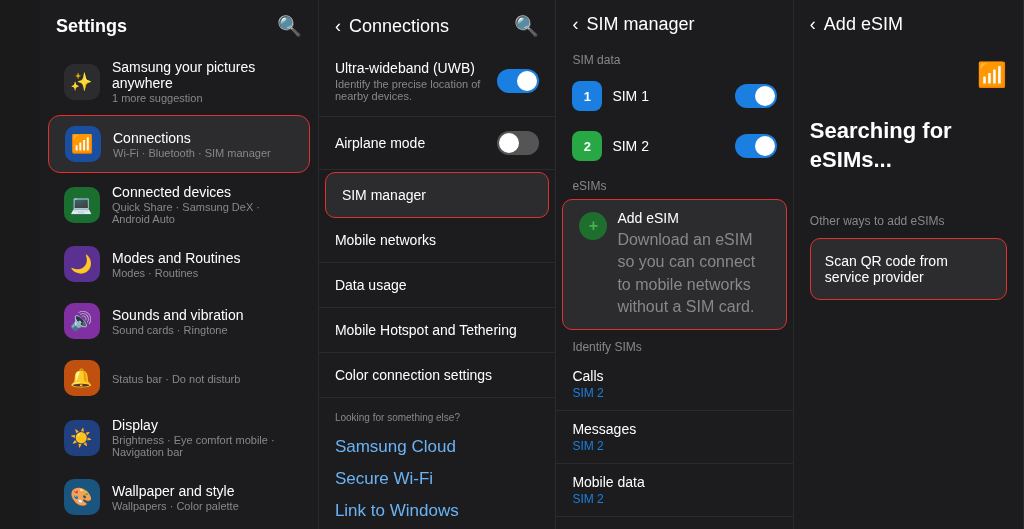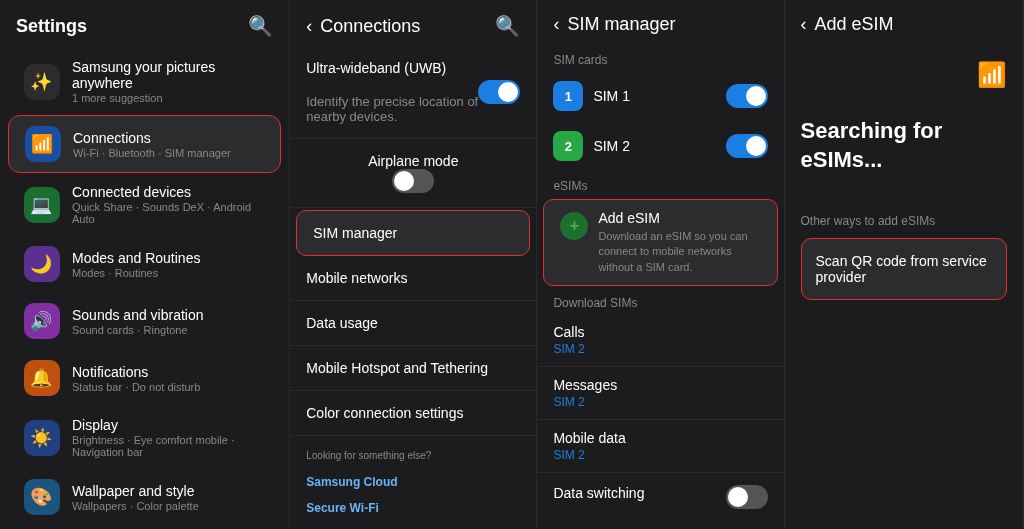--- a/index.html
+++ b/index.html
@@ -55,20 +55,21 @@
       flex: 1;
       overflow-y: auto;
       padding: 0 0 8px;
     }
 
     .panel-content::-webkit-scrollbar { width: 0; }
 
     
     .panel-1 {
       width: 303px;
+      margin-left: 40px;
     }
 
     .settings-item {
       display: flex;
       align-items: center;
       padding: 10px 16px;
       cursor: pointer;
       border-radius: 12px;
       margin: 1px 8px;
     }
@@ -122,23 +123,23 @@
       margin: 2px 6px;
     }
 
     .conn-item-text {
       font-size: 14px;
       color: #ffffff;
       font-weight: 400;
     }
 
     .conn-item-sub {
-      font-size: 13px;
+      font-size: 11px;
       color: #888;
-      margin-top: 18px;
+      margin-top: 2px;
     }
 
     .toggle {
       width: 42px;
       height: 24px;
       border-radius: 12px;
       position: relative;
       flex-shrink: 0;
     }
     .toggle.on { background: #1a7fe0; }
@@ -159,25 +160,24 @@
       padding: 12px 16px 4px;
     }
 
     .looking-title {
       font-size: 10px;
       color: #888;
       margin-bottom: 8px;
     }
 
     .looking-item {
-      font-size: 12px;
+      font-size: 17px;
       color: #6ab3f5;
       padding: 6px 0;
       cursor: pointer;
-      font-weight: bold;
     }
 
     
     .panel-3 {
       width: 258px;
     }
 
     .sim-section-title {
       font-size: 12px;
       color: #888;
@@ -241,21 +241,21 @@
       margin-top: 2px;
     }
 
     .add-esim-text .title {
       font-size: 14px;
       color: #fff;
       font-weight: 500;
     }
 
     .add-esim-text .desc {
-      font-size: 11px;
+      font-size: 16px;
       color: #888;
       margin-top: 3px;
       line-height: 1.4;
     }
 
     .preferred-item {
       padding: 10px 16px;
       border-bottom: 1px solid #2a2a2a;
     }
 
@@ -366,41 +366,40 @@
         <div class="settings-icon" style="background: rgb(26, 79, 160);">📶</div>
         <div class="settings-text">
           <div class="settings-label">Connections</div>
           <div class="settings-sublabel">Wi-Fi · Bluetooth · SIM manager</div>
         </div>
       </div>
       <div class="settings-item">
         <div class="settings-icon" style="background: rgb(26, 110, 48);">💻</div>
         <div class="settings-text">
           <div class="settings-label">Connected devices</div>
-          <div class="settings-sublabel">Quick Share · Sounds DeX · Android Auto</div>
+          <div class="settings-sublabel">Quick Share · Samsung DeX · Android Auto</div>
         </div>
       </div>
       <div class="settings-item">
         <div class="settings-icon" style="background: rgb(90, 48, 144);">🌙</div>
         <div class="settings-text">
           <div class="settings-label">Modes and Routines</div>
           <div class="settings-sublabel">Modes · Routines</div>
         </div>
       </div>
       <div class="settings-item">
         <div class="settings-icon" style="background: rgb(128, 48, 160);">🔊</div>
         <div class="settings-text">
           <div class="settings-label">Sounds and vibration</div>
           <div class="settings-sublabel">Sound cards · Ringtone</div>
         </div>
       </div>
       <div class="settings-item">
         <div class="settings-icon" style="background: rgb(192, 80, 16);">🔔</div>
         <div class="settings-text">
-          <div class="settings-label">Notifications</div>
           <div class="settings-sublabel">Status bar · Do not disturb</div>
         </div>
       </div>
       <div class="settings-item">
         <div class="settings-icon" style="background: rgb(32, 64, 128);">☀️</div>
         <div class="settings-text">
           <div class="settings-label">Display</div>
           <div class="settings-sublabel">Brightness · Eye comfort mobile · Navigation bar</div>
         </div>
       </div>
@@ -422,21 +421,21 @@
   </div>
   <div class="panel-content" id="connections-list">
       <div class="conn-item" style="padding: 12px 16px; align-items: center;">
         <div>
           <div class="conn-item-text">Ultra-wideband (UWB)</div>
           <div class="conn-item-sub">Identify the precise location of nearby devices.</div>
         </div>
         <div class="toggle on"></div>
       </div>
       <div class="divider"></div>
-      <div class="conn-item" style="padding: 12px 16px; flex-direction: column;">
+      <div class="conn-item" style="padding: 12px 16px;">
         <div>
           <div class="conn-item-text">Airplane mode</div>
         </div>
         <div class="toggle off"></div>
       </div>
       <div class="divider"></div>
       <div class="conn-item highlighted">
         <div>
           <div class="conn-item-text">SIM manager</div>
         </div>
@@ -473,40 +472,40 @@
         <div class="looking-item">Android Auto</div>
       </div>
     </div>
 </div>
 
 <div class="panel panel-3">
   <div class="panel-header">
     <span class="back-arrow">‹ <span>SIM manager</span></span>
   </div>
   <div class="panel-content" id="sim-manager-content">
-      <div class="sim-section-title">SIM cards</div>
+      <div class="sim-section-title">SIM data</div>
       <div class="sim-card-item">
         <div class="sim-badge sim1">1</div>
         <div class="sim-name">SIM 1</div>
         <div class="toggle on"></div>
       </div>
       <div class="sim-card-item">
         <div class="sim-badge sim2">2</div>
         <div class="sim-name">SIM 2</div>
         <div class="toggle on"></div>
       </div>
       <div class="sim-section-title">eSIMs</div>
       <div class="add-esim-item">
         <div class="add-esim-icon">+</div>
         <div class="add-esim-text">
           <div class="title">Add eSIM</div>
           <div class="desc">Download an eSIM so you can connect to mobile networks without a SIM card.</div>
         </div>
       </div>
-      <div class="sim-section-title">Download SIMs</div>
+      <div class="sim-section-title">Identify SIMs</div>
       <div class="preferred-item">
         <div class="preferred-item-label">Calls</div>
         <div class="preferred-item-value">SIM 2</div>
       </div>
       <div class="preferred-item">
         <div class="preferred-item-label">Messages</div>
         <div class="preferred-item-value">SIM 2</div>
       </div>
       <div class="preferred-item">
         <div class="preferred-item-label">Mobile data</div>

